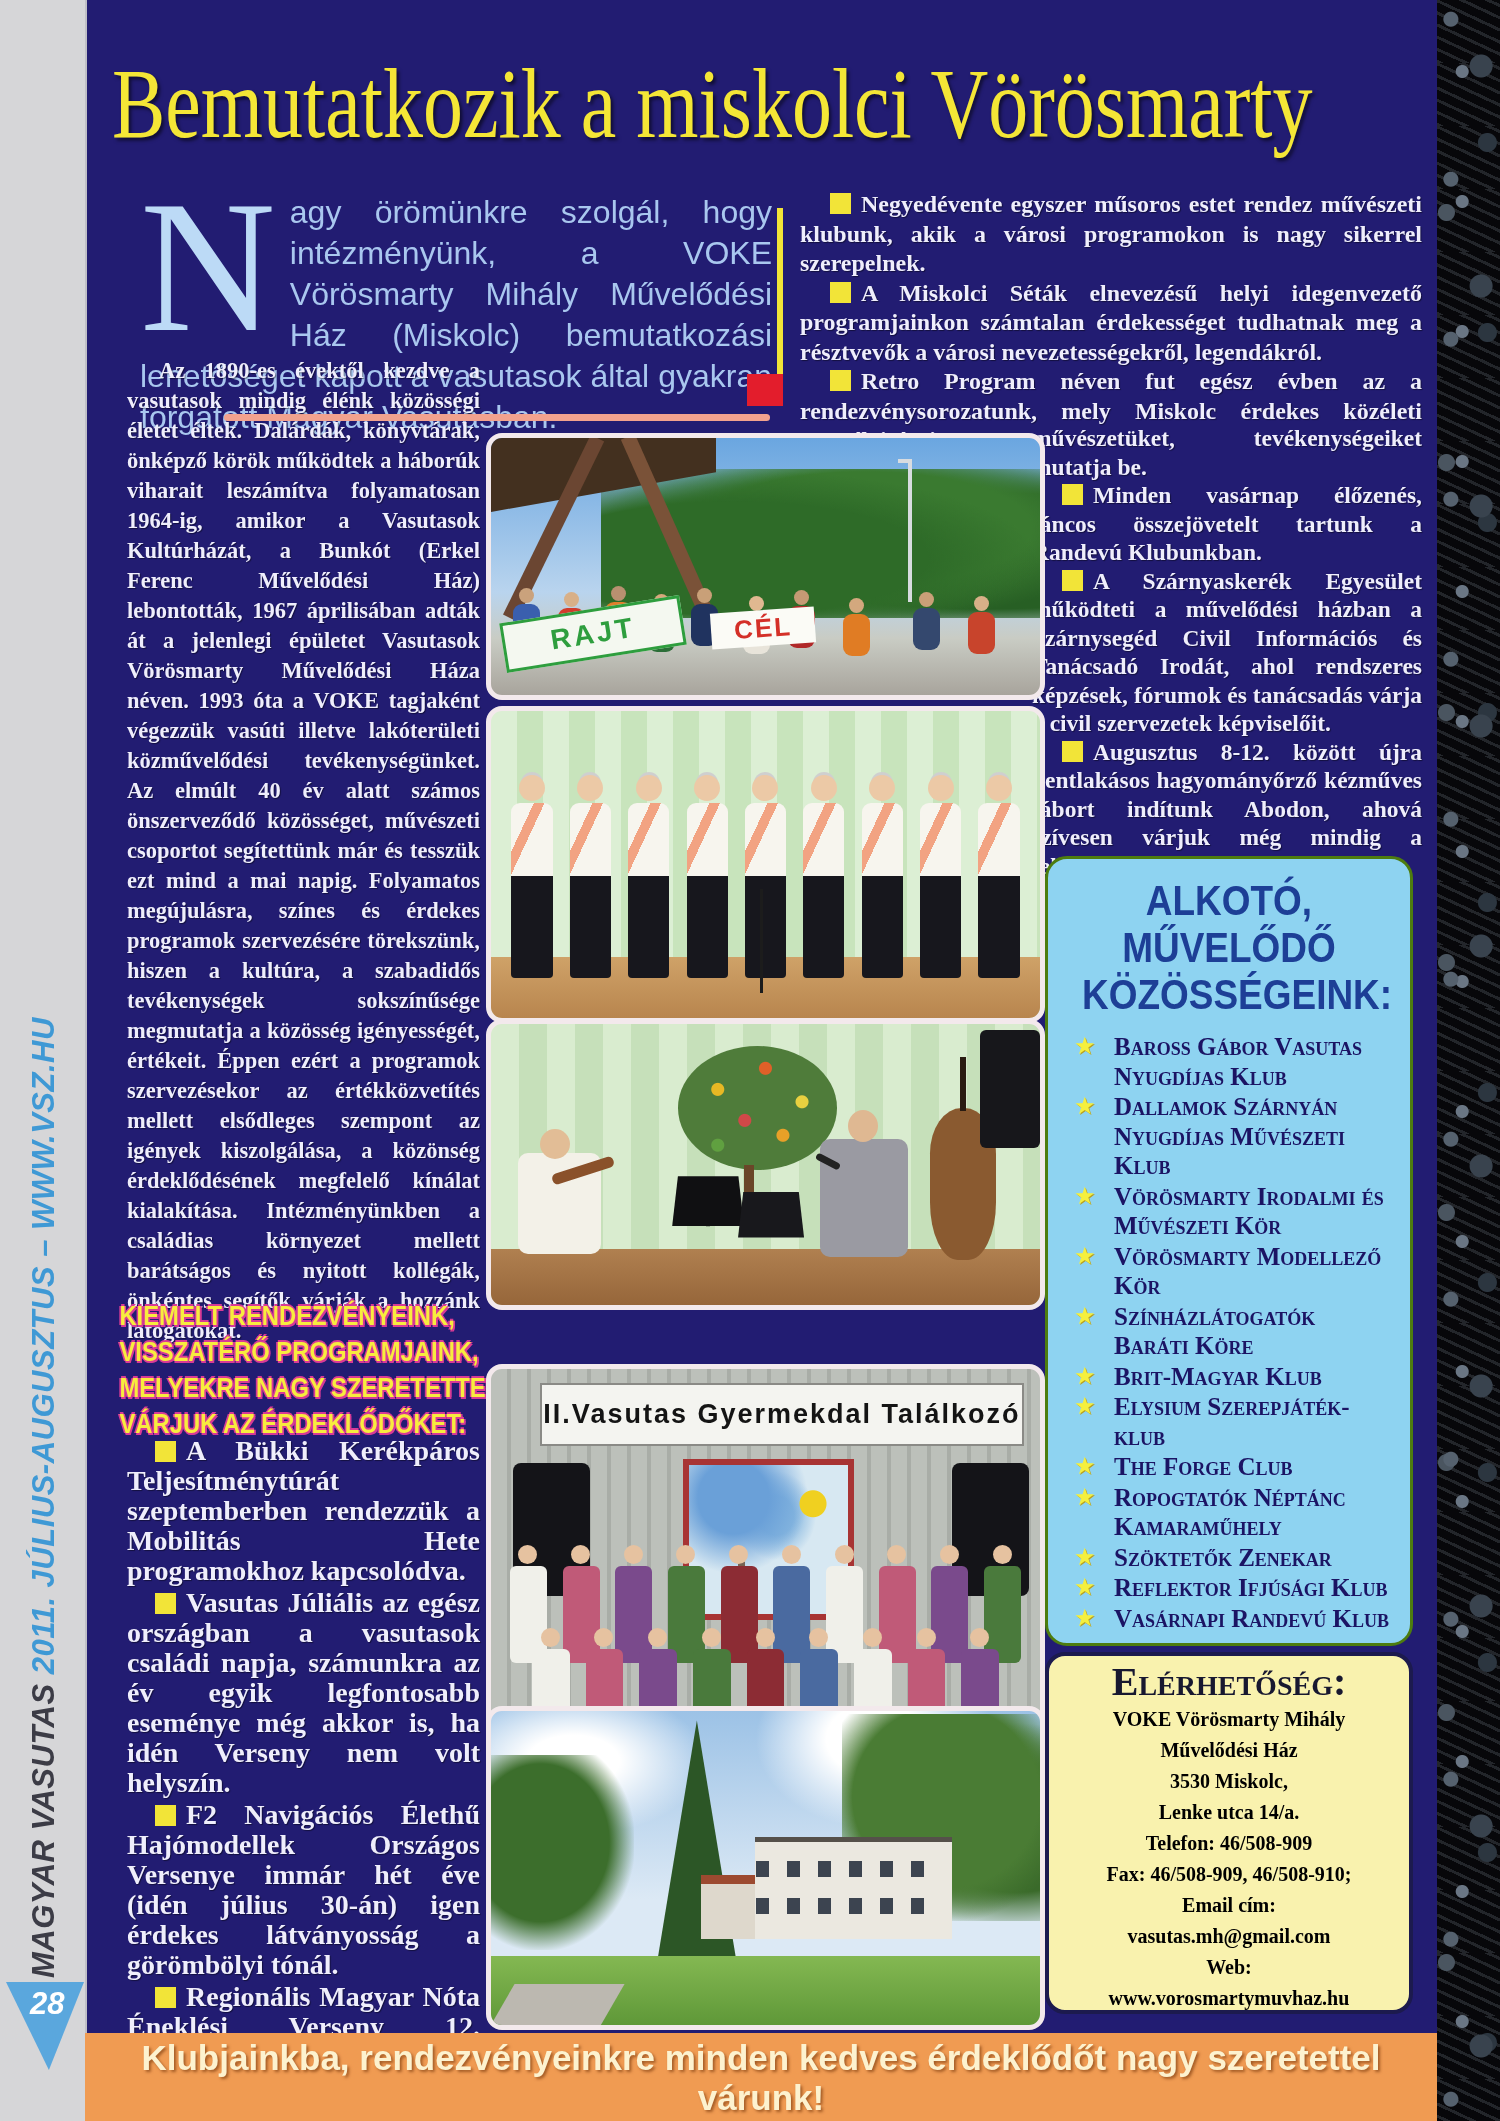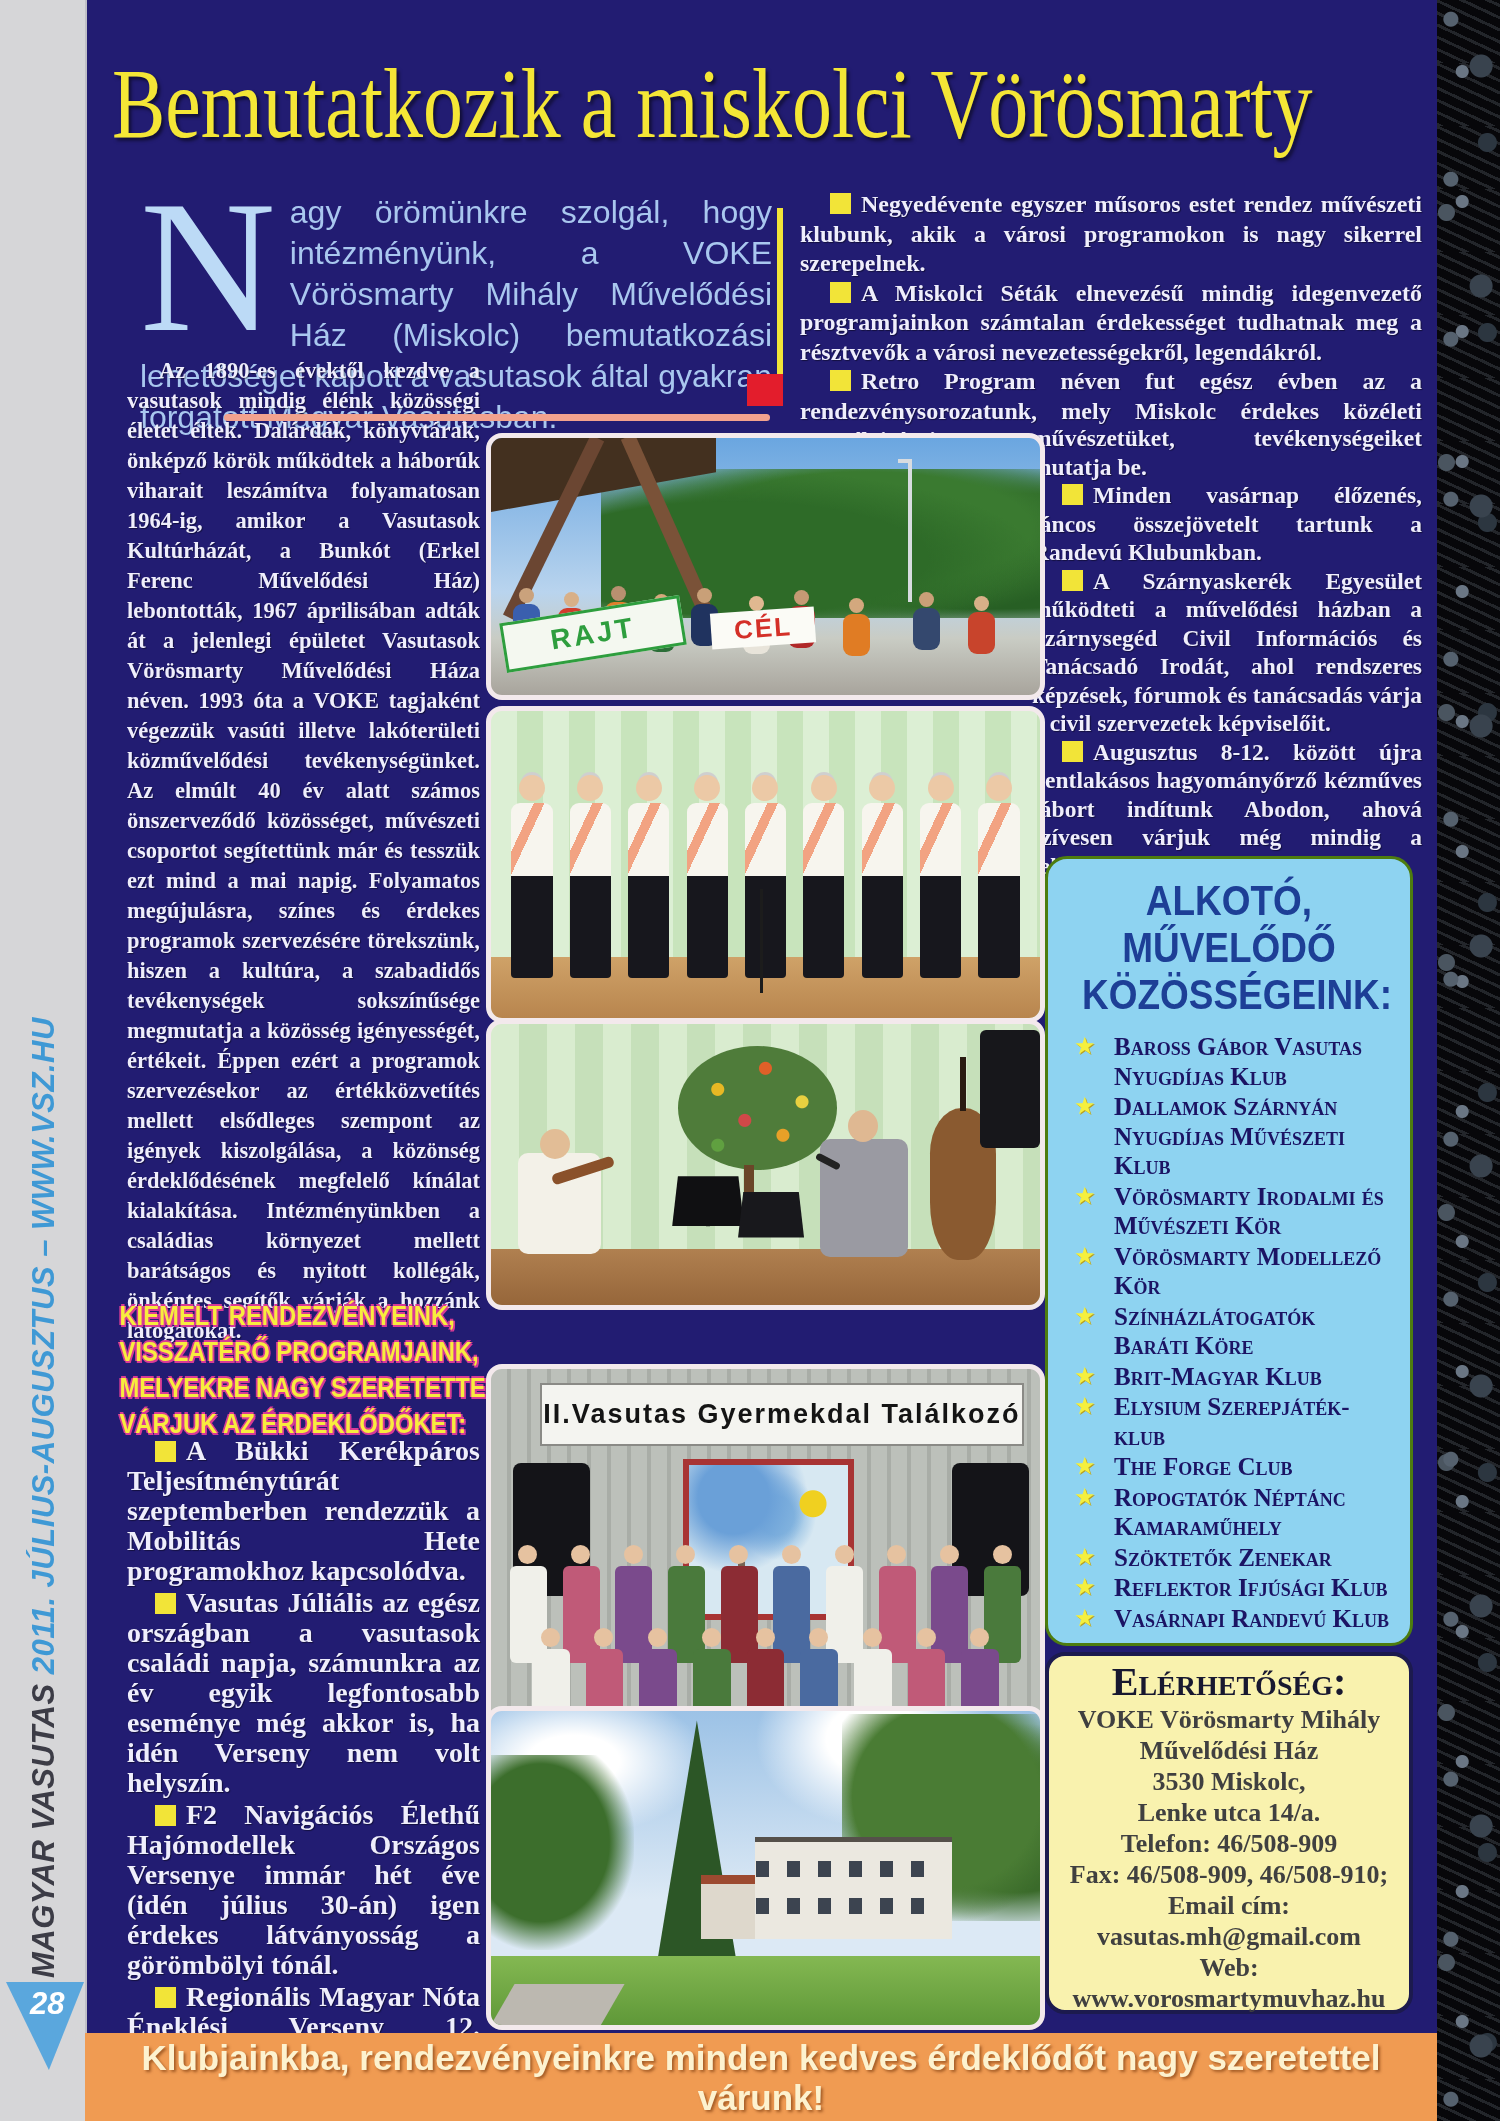--- a/index.html
+++ b/index.html
@@ -168,21 +168,21 @@
   .clubs-head div{transform:scaleX(.88);white-space:nowrap;}
   .clubs-list{margin-top:14px;}
   .club{position:relative;padding-left:52px;font-weight:bold;font-variant:small-caps;
     font-size:25px;line-height:29.5px;color:#1b1464;margin-bottom:1px;}
   .club .star{position:absolute;left:12px;top:0;font-size:24px;color:#f4ef3f;font-variant:normal;
     font-family:"DejaVu Sans",sans-serif;text-shadow:1px 1px 0 #b8a020;}
   
   .contact-box{position:absolute;left:1045px;top:1652px;width:368px;height:362px;background:#f9f2ae;
     border:4px solid #1c1a4e;border-radius:20px;box-sizing:border-box;padding-top:4px;text-align:center;}
   .contact-head{font-variant:small-caps;font-weight:bold;font-size:40px;line-height:44px;color:#181830;}
-  .contact-line{font-weight:bold;font-size:26px;line-height:31px;color:#404040;}
+  .contact-line{font-weight:bold;font-size:20px;line-height:31px;color:#000000;}
   
   .footer-bar{position:absolute;left:85px;top:2033px;width:1352px;height:88px;background:#f09b52;}
   .footer-text{padding-top:5px;text-align:center;font-family:"Liberation Sans",sans-serif;font-weight:bold;
     font-size:35px;color:#fdf2cf;text-shadow:2px 2px 3px rgba(100,40,0,.55);}
 </style>
 </head>
 <body>
 
 <div class="page">
 
@@ -210,21 +210,21 @@
   <div class="events bodytxt">
     <p><span class="sq"></span><span>A Bükki Kerékpáros Teljesítménytúrát szeptemberben rendezzük a Mobilitás Hete programokhoz kapcsolódva.</span></p>
     <p><span class="sq"></span><span>Vasutas Júliális az egész országban a vasutasok családi napja, számunkra az év egyik legfontosabb eseménye még akkor is, ha idén Verseny nem volt helyszín.</span></p>
     <p><span class="sq"></span><span>F2 Navigációs Élethű Hajómodellek Országos Versenye immár hét éve (idén július 30-án) igen érdekes látványosság a görömbölyi tónál.</span></p>
     <p><span class="sq"></span><span>Regionális Magyar Nóta Éneklési Verseny 12. alkalommal, novemberben rendezzük meg.</span></p>
     <p><span class="sq orange"></span><span>Második alkalommal, nagy sikerrel rendeztük meg a Vasutas Gyermekdal találkozót, melyet minden évben megtartunk.</span></p>
   </div>
 
   <div class="right-a bodytxt">
     <p><span class="sq"></span><span>Negyedévente egyszer műsoros estet rendez művészeti klubunk, akik a városi programokon is nagy sikerrel szerepelnek.</span></p>
-    <p><span class="sq"></span><span>A Miskolci Séták elnevezésű mindig idegenvezető programjainkon számtalan érdekességet tudhatnak meg a résztvevők a városi nevezetességekről, legendákról.</span></p>
+    <p><span class="sq"></span><span>A Miskolci Séták elnevezésű helyi idegenvezető programjainkon számtalan érdekességet tudhatnak meg a résztvevők a városi nevezetességekről, legendákról.</span></p>
     <p><span class="sq"></span><span>Retro Program néven fut egész évben az a rendezvénysorozatunk, mely Miskolc érdekes közéleti személyiségeit,</span></p>
   </div>
 
   <div class="right-b bodytxt">
     <p class="cont">művészetüket, tevékenységeiket mutatja be.</p>
     <p><span class="sq"></span><span>Minden vasárnap élőzenés, táncos összejövetelt tartunk a Randevú Klubunkban.</span></p>
     <p><span class="sq"></span><span>A Szárnyaskerék Egyesület működteti a művelődési házban a Szárnysegéd Civil Információs és Tanácsadó Irodát, ahol rendszeres képzések, fórumok és tanácsadás várja a civil szervezetek képviselőit.</span></p>
     <p><span class="sq"></span><span>Augusztus 8-12. között újra bentlakásos hagyományőrző kézműves tábort indítunk Abodon, ahová szívesen várjuk még mindig a jelentkezőket.</span></p>
   </div>
 

